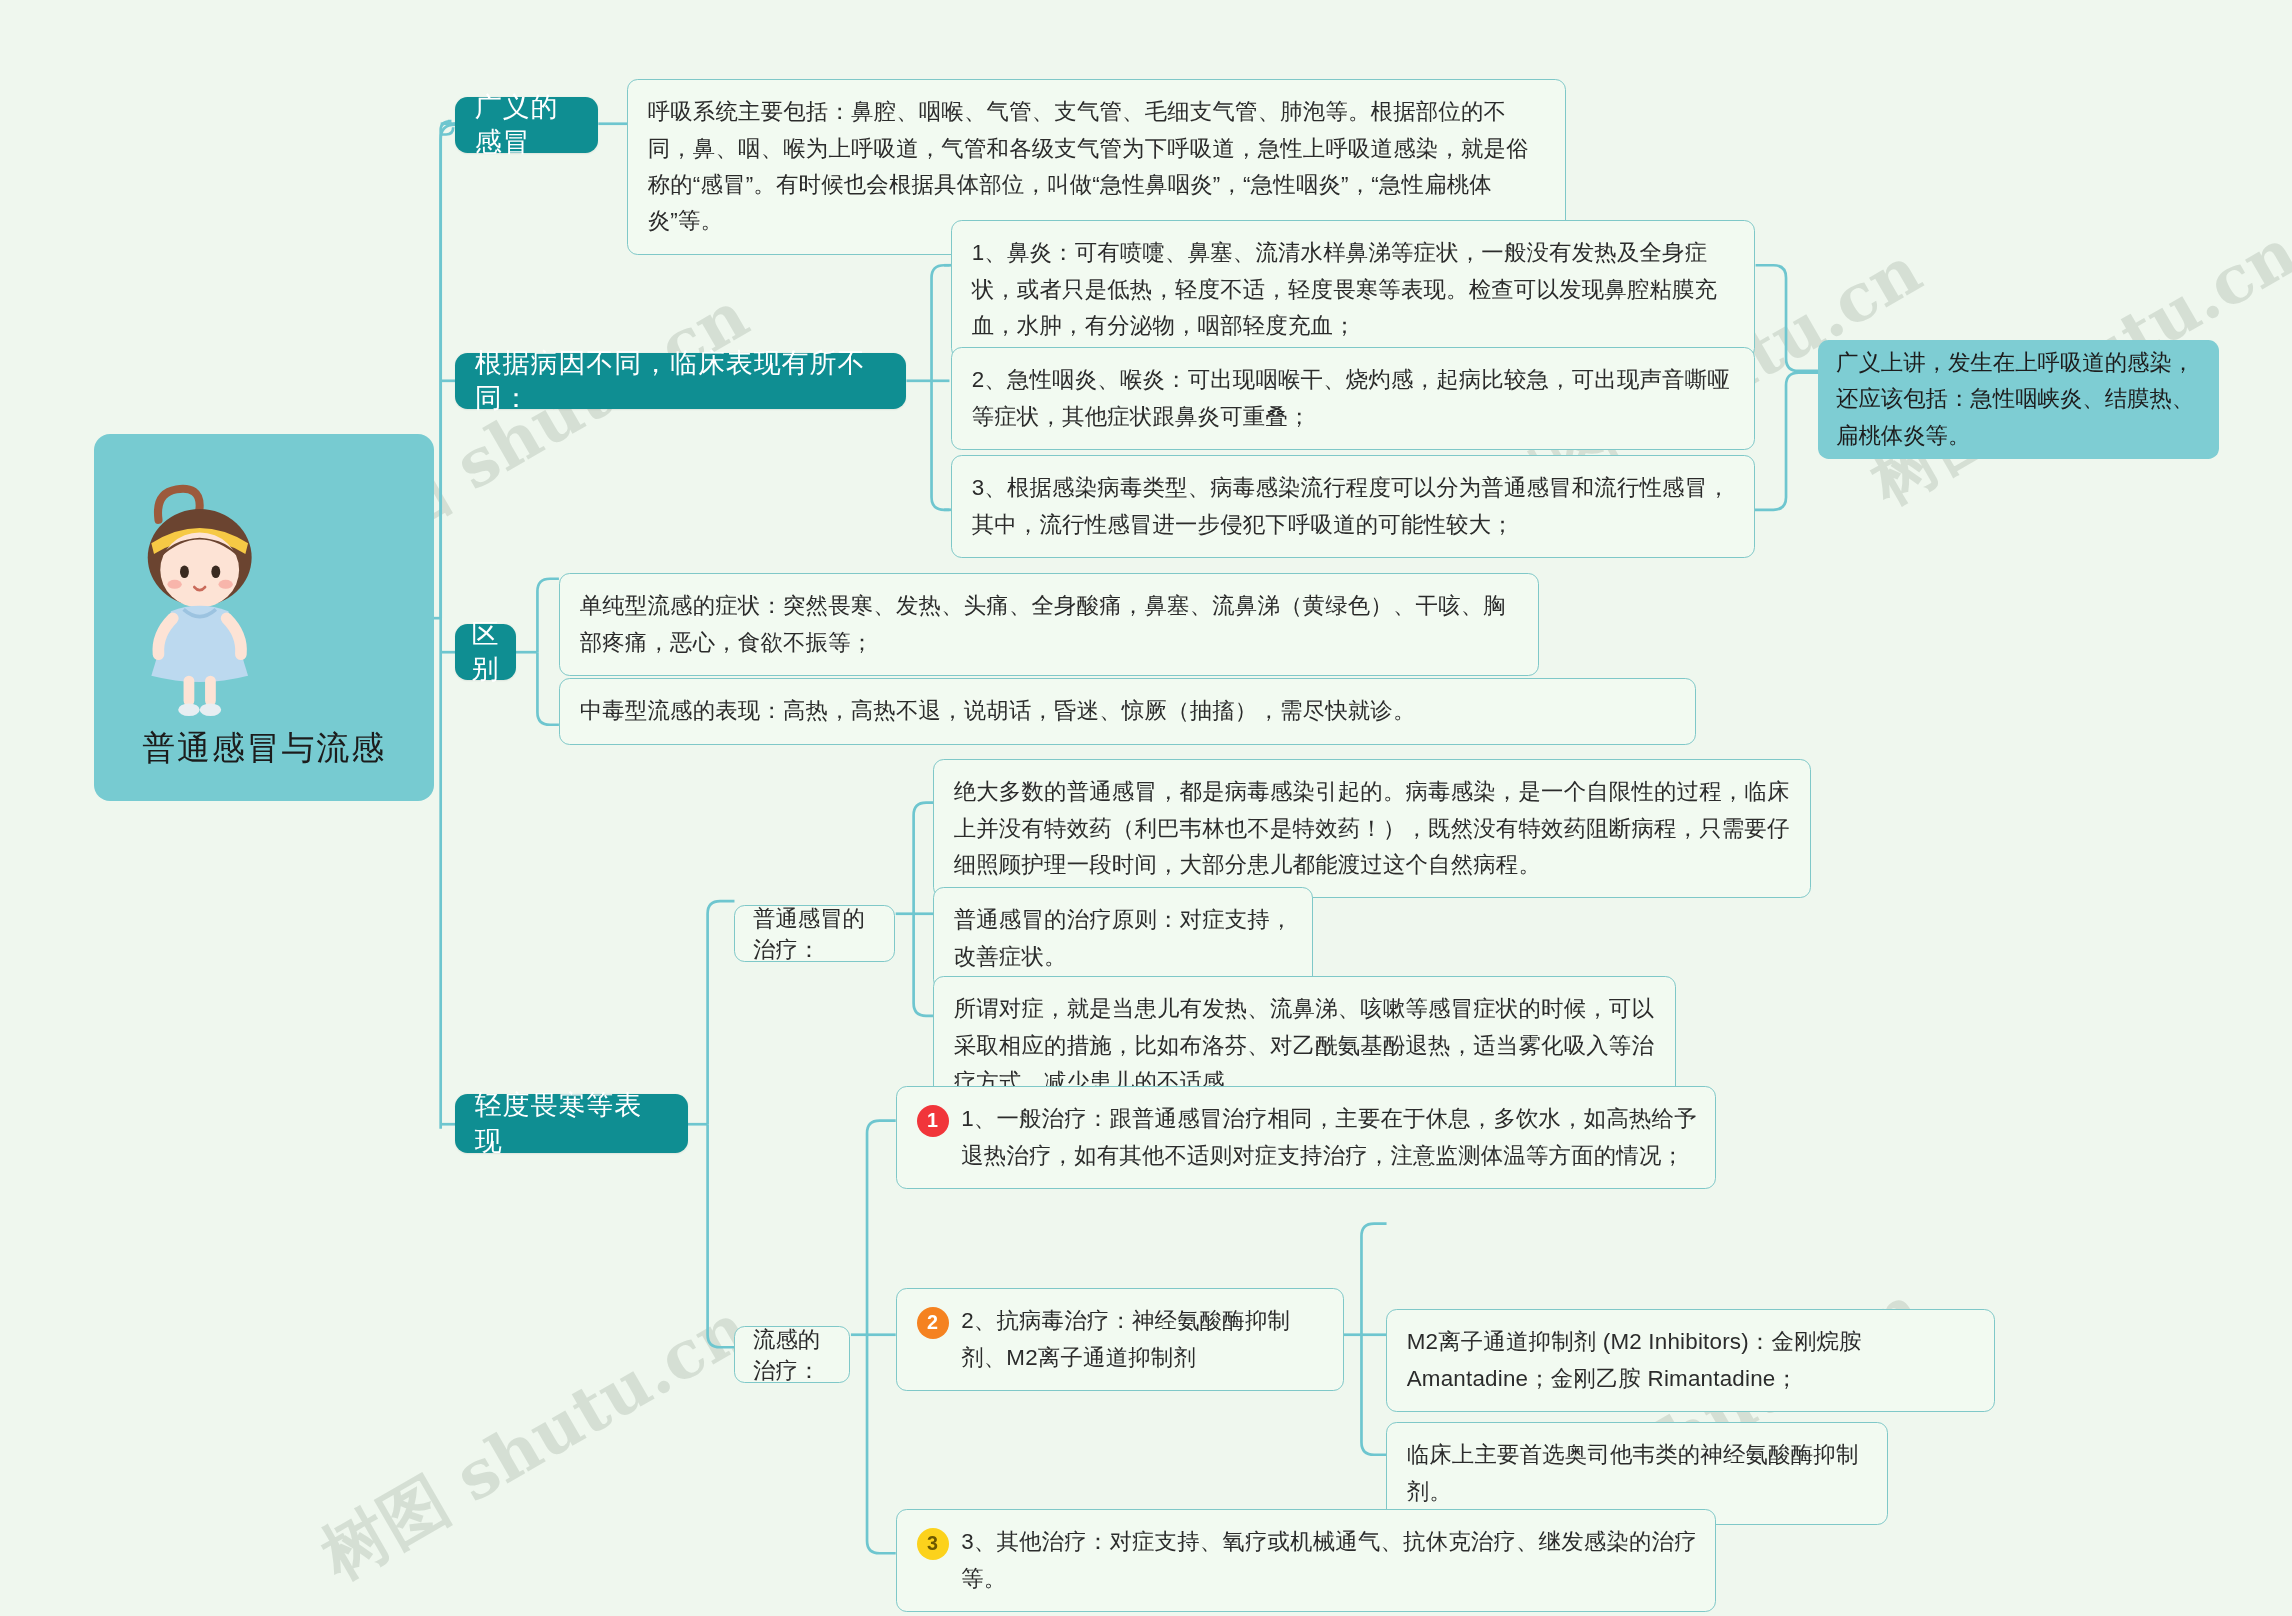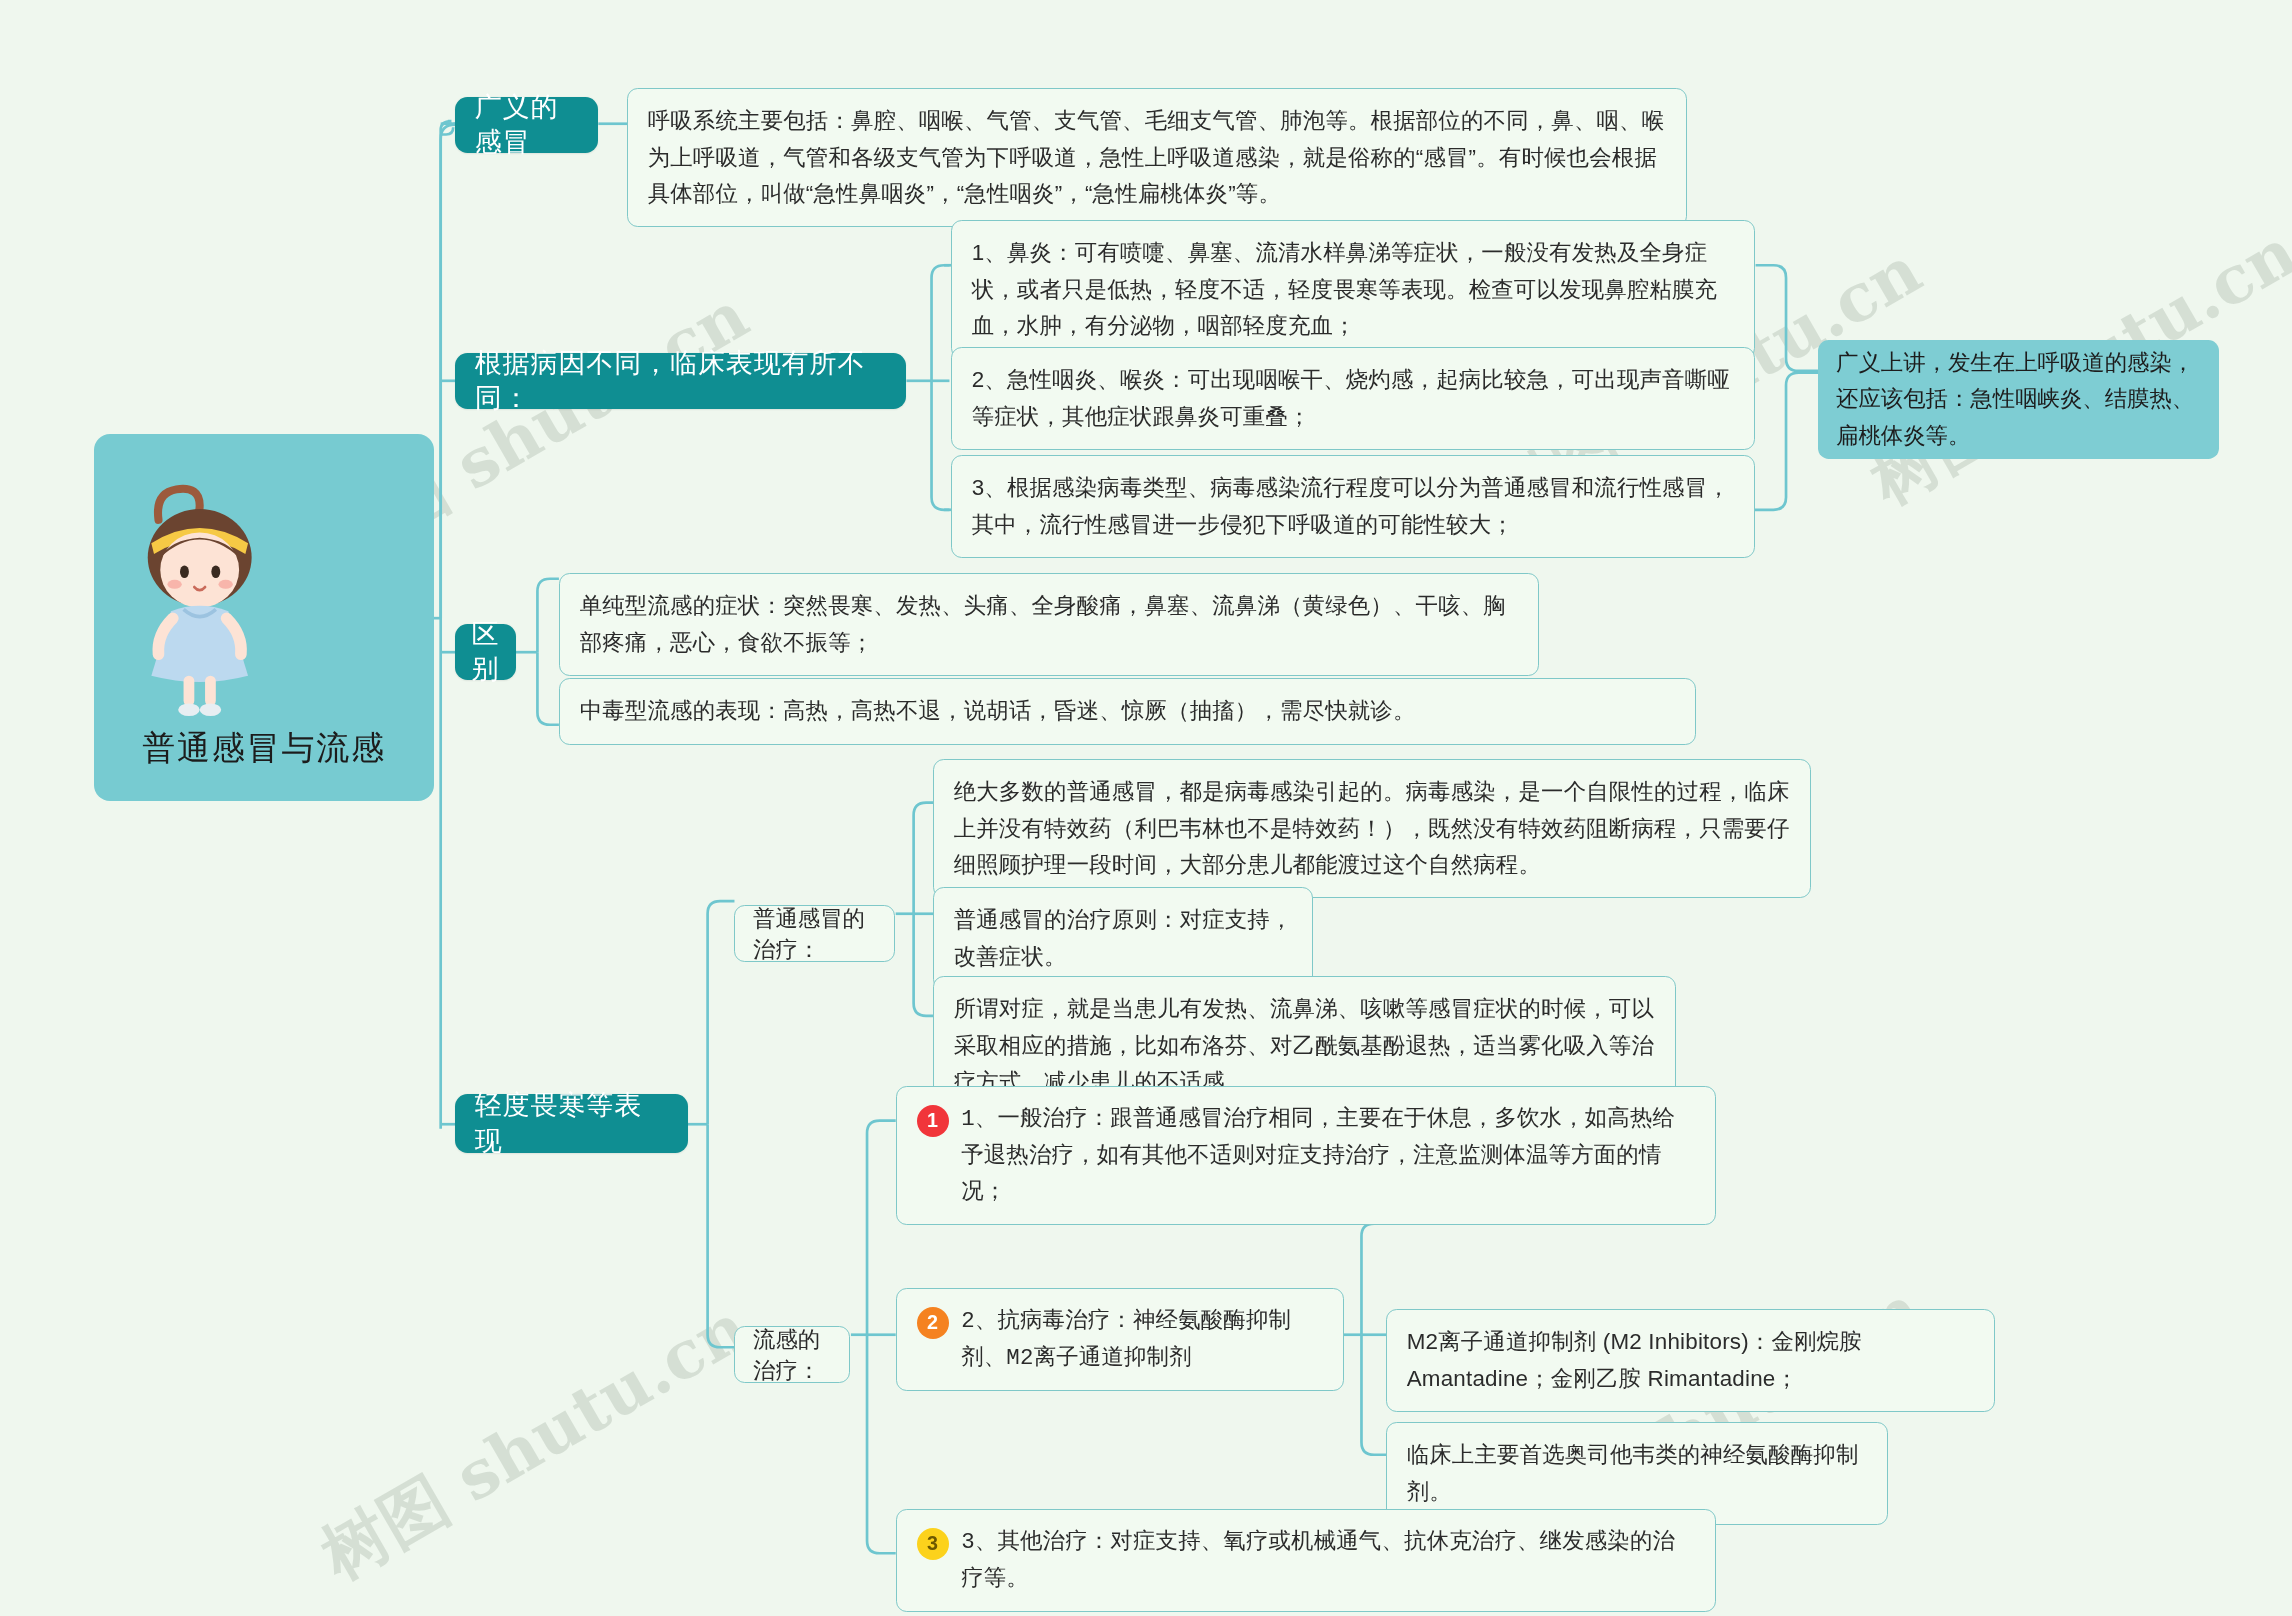--- a/index.html
+++ b/index.html
@@ -140,21 +140,21 @@
   }
   .badge-1 { background: #f1353a; }
   .badge-2 { background: #f58220; }
   .badge-3 { background: #fcd21c; color:#6d5800; }
 
   .leaf-with-badge {
     display: flex;
     align-items: flex-start;
   }
   .leaf-with-badge .badge { margin-top: 3.6px; }
-  .leaf-with-badge .txt { flex: 1 1 auto; font-family: Liberation Mono, monospace; }
+  .leaf-with-badge .txt { flex: 1 1 auto; }
 </style>
 </head>
 <body>
 
 <div id="canvas">
 
   <div class="wm" style="left:296px; top:385px;">树图 shutu.cn</div>
   <div class="wm" style="left:1469px; top:340px;">树图 shutu.cn</div>
   <div class="wm" style="left:296px; top:1397px;">树图 shutu.cn</div>
   <div class="wm" style="left:1469px; top:1379px;">树图 shutu.cn</div>
@@ -254,21 +254,21 @@
         <ellipse cx="130" cy="282" rx="12" ry="7" fill="#e8eef2"></ellipse>
       </svg>
     </div>
     <div id="root-title">普通感冒与流感</div>
   </div>
 
   <div class="node branch" style="left:455px; top:97px; width:143px; height:56px;">
     <span>广义的感冒</span>
   </div>
 
-  <div class="node leaf" style="left:627px; top:88px; width:1060px;">呼吸系统主要包括：鼻腔、咽喉、气管、支气管、毛细支气管、肺泡等。根据部位的不同，鼻、咽、喉为上呼吸道，气管和各级支气管为下呼吸道，急性上呼吸道感染，就是俗称的“感冒”。有时候也会根据具体部位，叫做“急性鼻咽炎”，“急性咽炎”，“急性扁桃体炎”等。</div>
+  <div class="node leaf" style="left:627px; top:79px; width:939px;">呼吸系统主要包括：鼻腔、咽喉、气管、支气管、毛细支气管、肺泡等。根据部位的不同，鼻、咽、喉为上呼吸道，气管和各级支气管为下呼吸道，急性上呼吸道感染，就是俗称的“感冒”。有时候也会根据具体部位，叫做“急性鼻咽炎”，“急性咽炎”，“急性扁桃体炎”等。</div>
 
   <div class="node branch" style="left:455px; top:353px; width:451px; height:56px;">
     <span>根据病因不同，临床表现有所不同：</span>
   </div>
 
   <div class="node leaf" style="left:951px; top:220px; width:804px;">1、鼻炎：可有喷嚏、鼻塞、流清水样鼻涕等症状，一般没有发热及全身症状，或者只是低热，轻度不适，轻度畏寒等表现。检查可以发现鼻腔粘膜充血，水肿，有分泌物，咽部轻度充血；</div>
 
   <div class="node leaf" style="left:951px; top:347px; width:804px;">2、急性咽炎、喉炎：可出现咽喉干、烧灼感，起病比较急，可出现声音嘶哑等症状，其他症状跟鼻炎可重叠；</div>
 
   <div class="node leaf" style="left:951px; top:455px; width:804px;">3、根据感染病毒类型、病毒感染流行程度可以分为普通感冒和流行性感冒，其中，流行性感冒进一步侵犯下呼吸道的可能性较大；</div>

